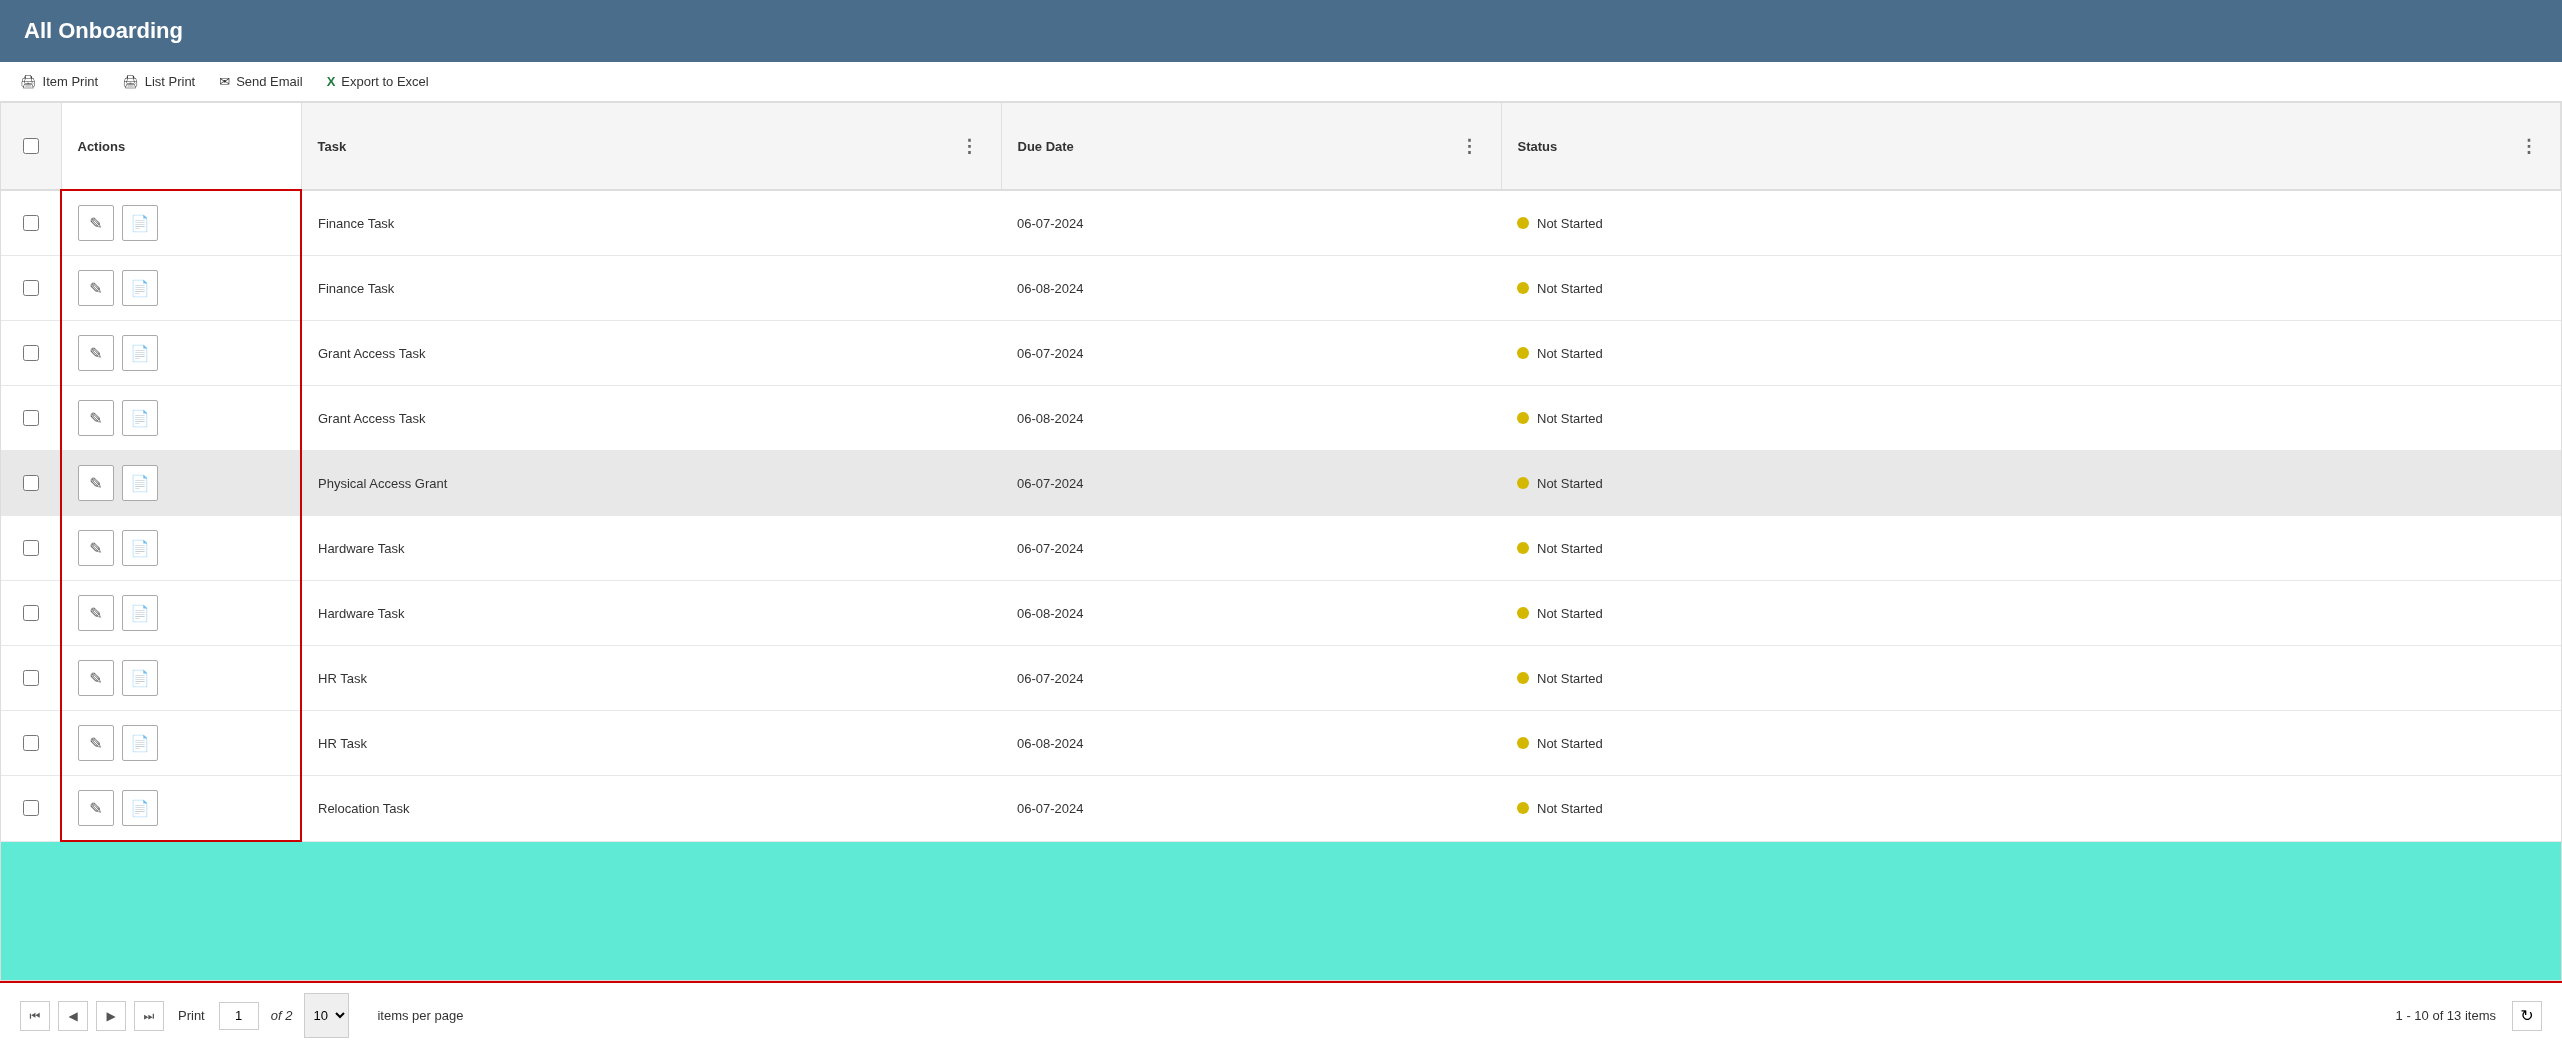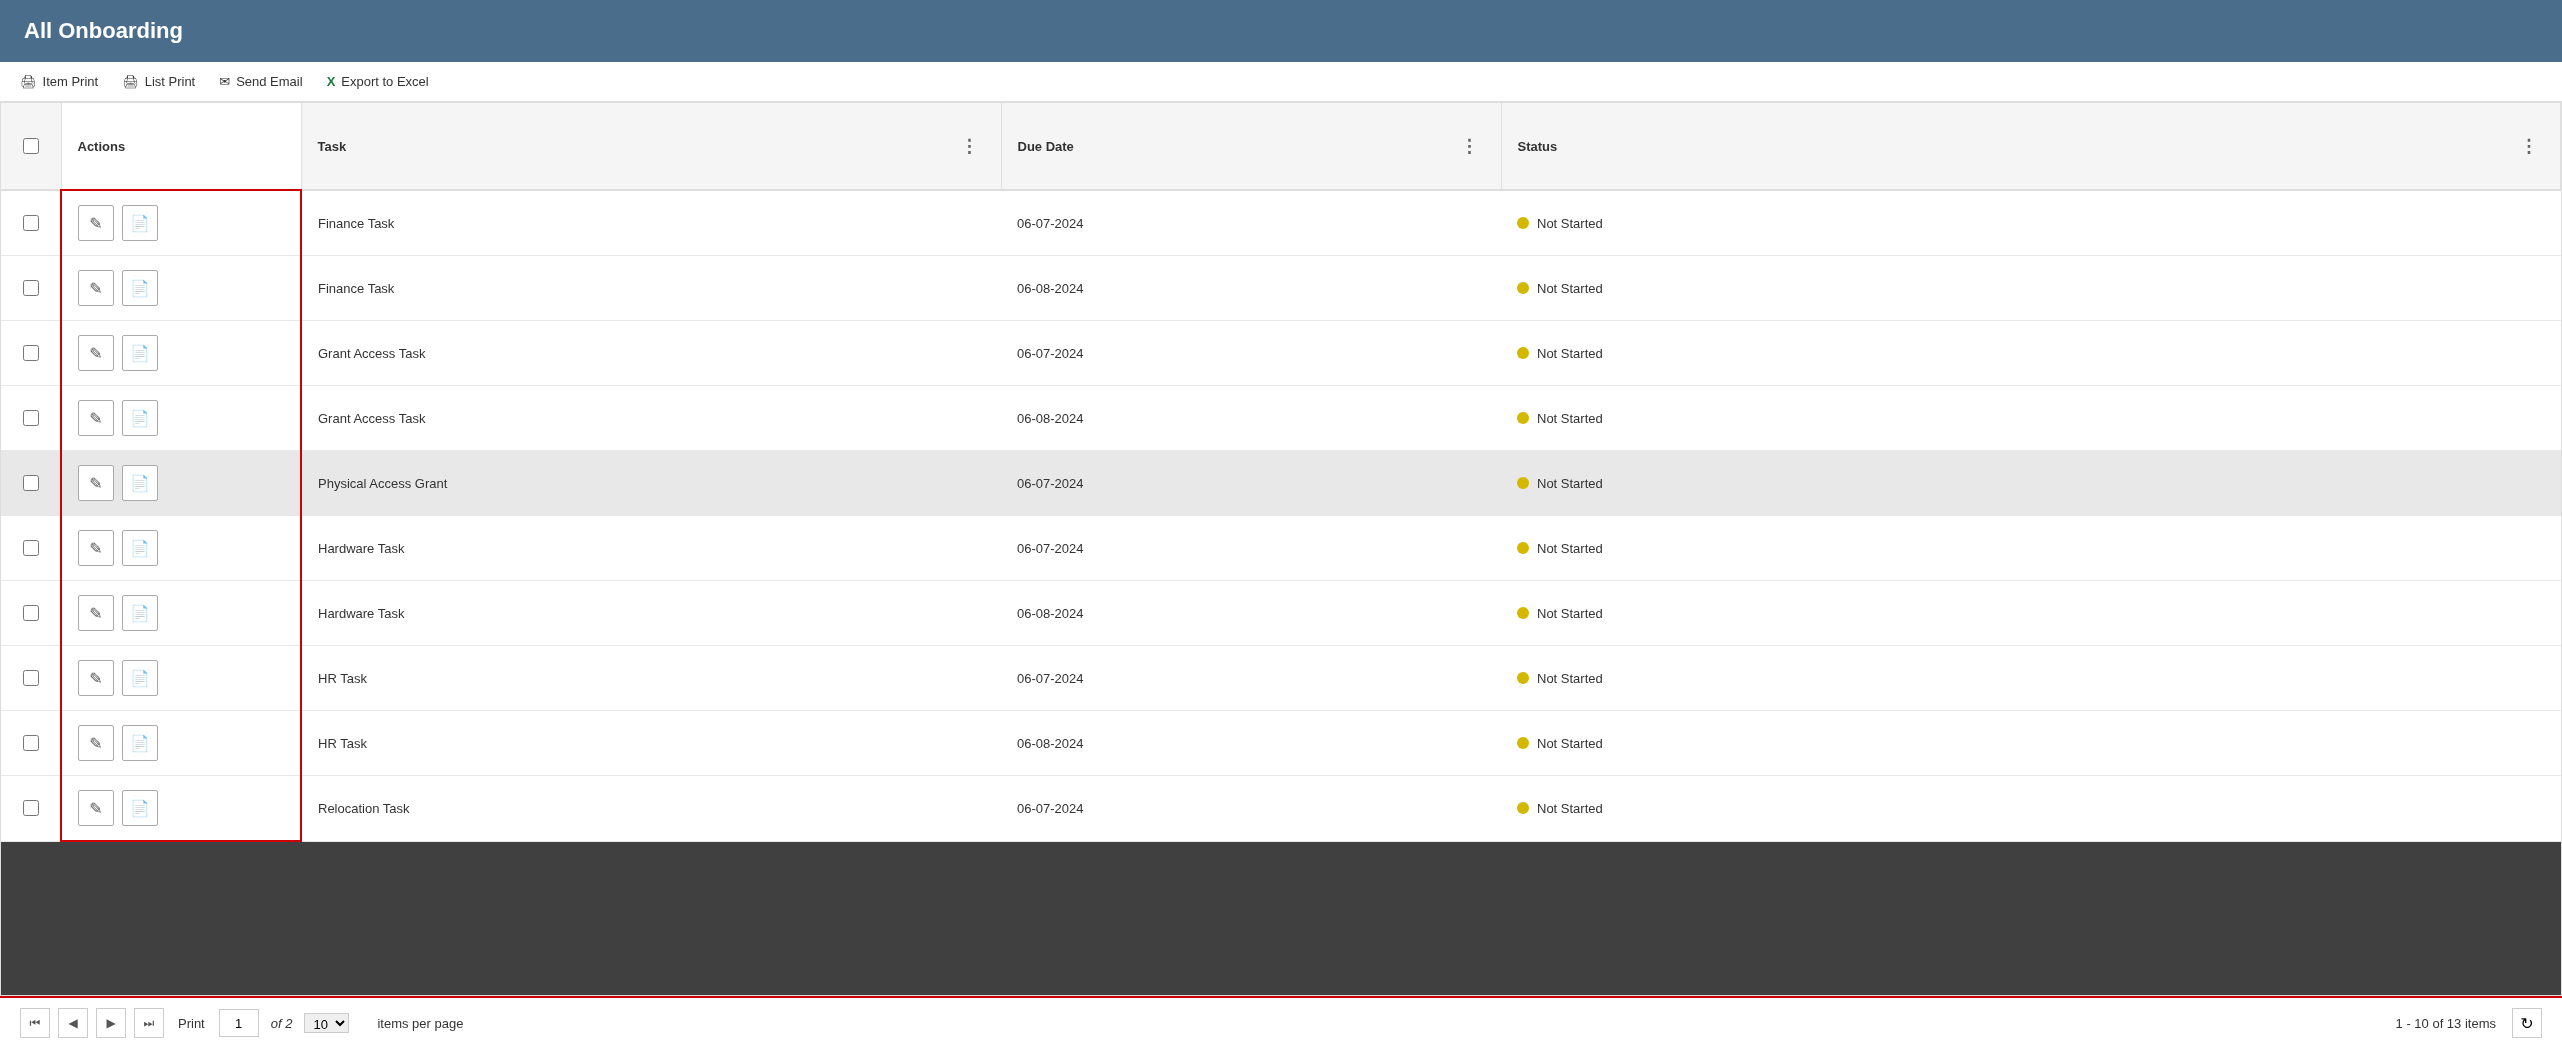--- a/index.html
+++ b/index.html
@@ -3,21 +3,21 @@
   <meta charset="utf-8">
   <style>
     * { box-sizing: border-box; margin: 0; padding: 0; }
     body { font-family: 'Segoe UI', Arial, sans-serif; font-size: 14px; background: #f0f0f0; }
 
     .app-wrapper {
       width: 2562px;
       height: 1048px;
       display: flex;
       flex-direction: column;
-      background: #404040;
+      background: #5eead4;
     }
 
     
     .page-header {
       background: #4a6d8c;
       color: #fff;
       padding: 18px 24px;
       font-size: 22px;
       font-weight: 600;
       flex-shrink: 0;
@@ -179,21 +179,21 @@
       padding: 2px;
     }
 
     .of-label {
       margin: 0 4px;
       color: #333;
       font-style: italic;
     }
 
     .per-page-select {
-      height: 20px;
+      height: 45px;
       border: 1px solid #ccc;
       font-size: 13px;
       padding: 2px 4px;
       cursor: pointer;
     }
 
     .items-label {
       margin-left: 20px;
       color: #333;
     }

